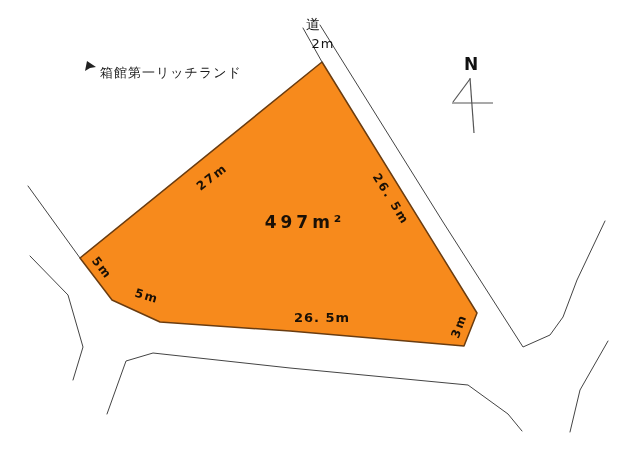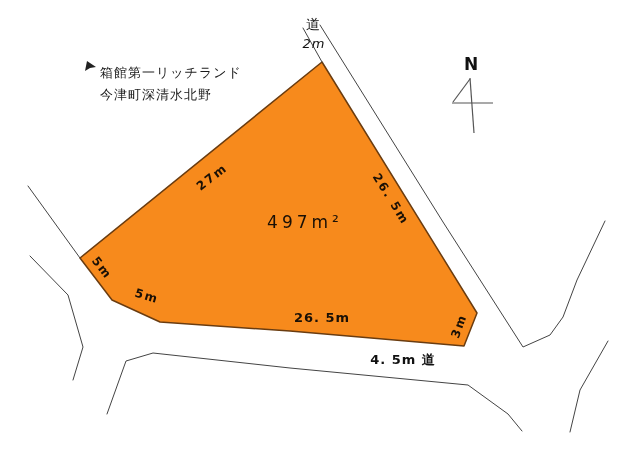--- a/index.html
+++ b/index.html
@@ -27,21 +27,21 @@
   .compass-line{stroke:#555;stroke-width:1.2;fill:none;}
   .pointer{fill:#222;}
   .lbl{
     position:absolute;
     color:var(--label-text,#1a1006);
     white-space:nowrap;
     transform:translate(-50%,-50%);
   }
   .dim{font-size:12px;font-weight:bold;letter-spacing:2px;}
   .dim-h{font-size:13px;font-weight:bold;letter-spacing:1px;}
-  .area{font-size:17px;font-weight:normal;letter-spacing:4px;}
+  .area{font-size:17px;font-weight:bold;letter-spacing:4px;}
   .road-name{font-size:14px;font-weight:normal;letter-spacing:0;color:#111;}
   .road-width{font-size:13px;font-weight:normal;letter-spacing:1px;color:#111;}
   .road-bottom{font-size:13px;font-weight:600;letter-spacing:1px;color:#111;}
   .north{font-size:17px;font-weight:bold;color:#111;}
   .title-block{
     position:absolute;left:100px;top:62px;
     font-size:13px;line-height:22px;color:#1a1a1a;letter-spacing:1px;
   }
   .r-n38{transform:translate(-50%,-50%) rotate(-38deg);}
   .r-p58{transform:translate(-50%,-50%) rotate(58deg);}
@@ -73,37 +73,35 @@
       <line class="compass-line" x1="470" y1="78" x2="474" y2="133"></line>
       <line class="compass-line" x1="452" y1="103" x2="493" y2="103"></line>
       <line class="compass-line" x1="453" y1="102" x2="470" y2="79"></line>
     </g>
 
     <polygon class="pointer" points="85,71 87,61 96,67 90,68"></polygon>
   </svg>
 
   <div class="title-block">
     <div>箱館第一リッチランド</div>
-    <div>今津町深清水北野</div>
   </div>
 
   <div class="lbl road-name" style="left:313px;top:25px;">道</div>
-  <div class="lbl road-width" style="left:314px;top:43px;font-style:italic;">2m</div>
+  <div class="lbl road-width" style="left:323px;top:43px;">2m</div>
 
   <div class="lbl north" style="left:471px;top:64px;">N</div>
 
   <div class="lbl dim r-n38" style="left:212px;top:177px;">27m</div>
 
   <div class="lbl dim r-p58" style="left:391px;top:199px;">26. 5m</div>
 
   <div class="lbl area" style="left:305px;top:222px;">497m²</div>
 
   <div class="lbl dim r-p52" style="left:102px;top:268px;">5m</div>
 
   <div class="lbl dim r-p17" style="left:147px;top:296px;">5m</div>
 
   <div class="lbl dim-h" style="left:322px;top:317px;">26. 5m</div>
 
   <div class="lbl dim r-n70" style="left:459px;top:326px;">3m</div>
 
-  <div class="lbl road-bottom" style="left:403px;top:360px;">4. 5m 道</div>
 
 </div>
 
 </body></html>

